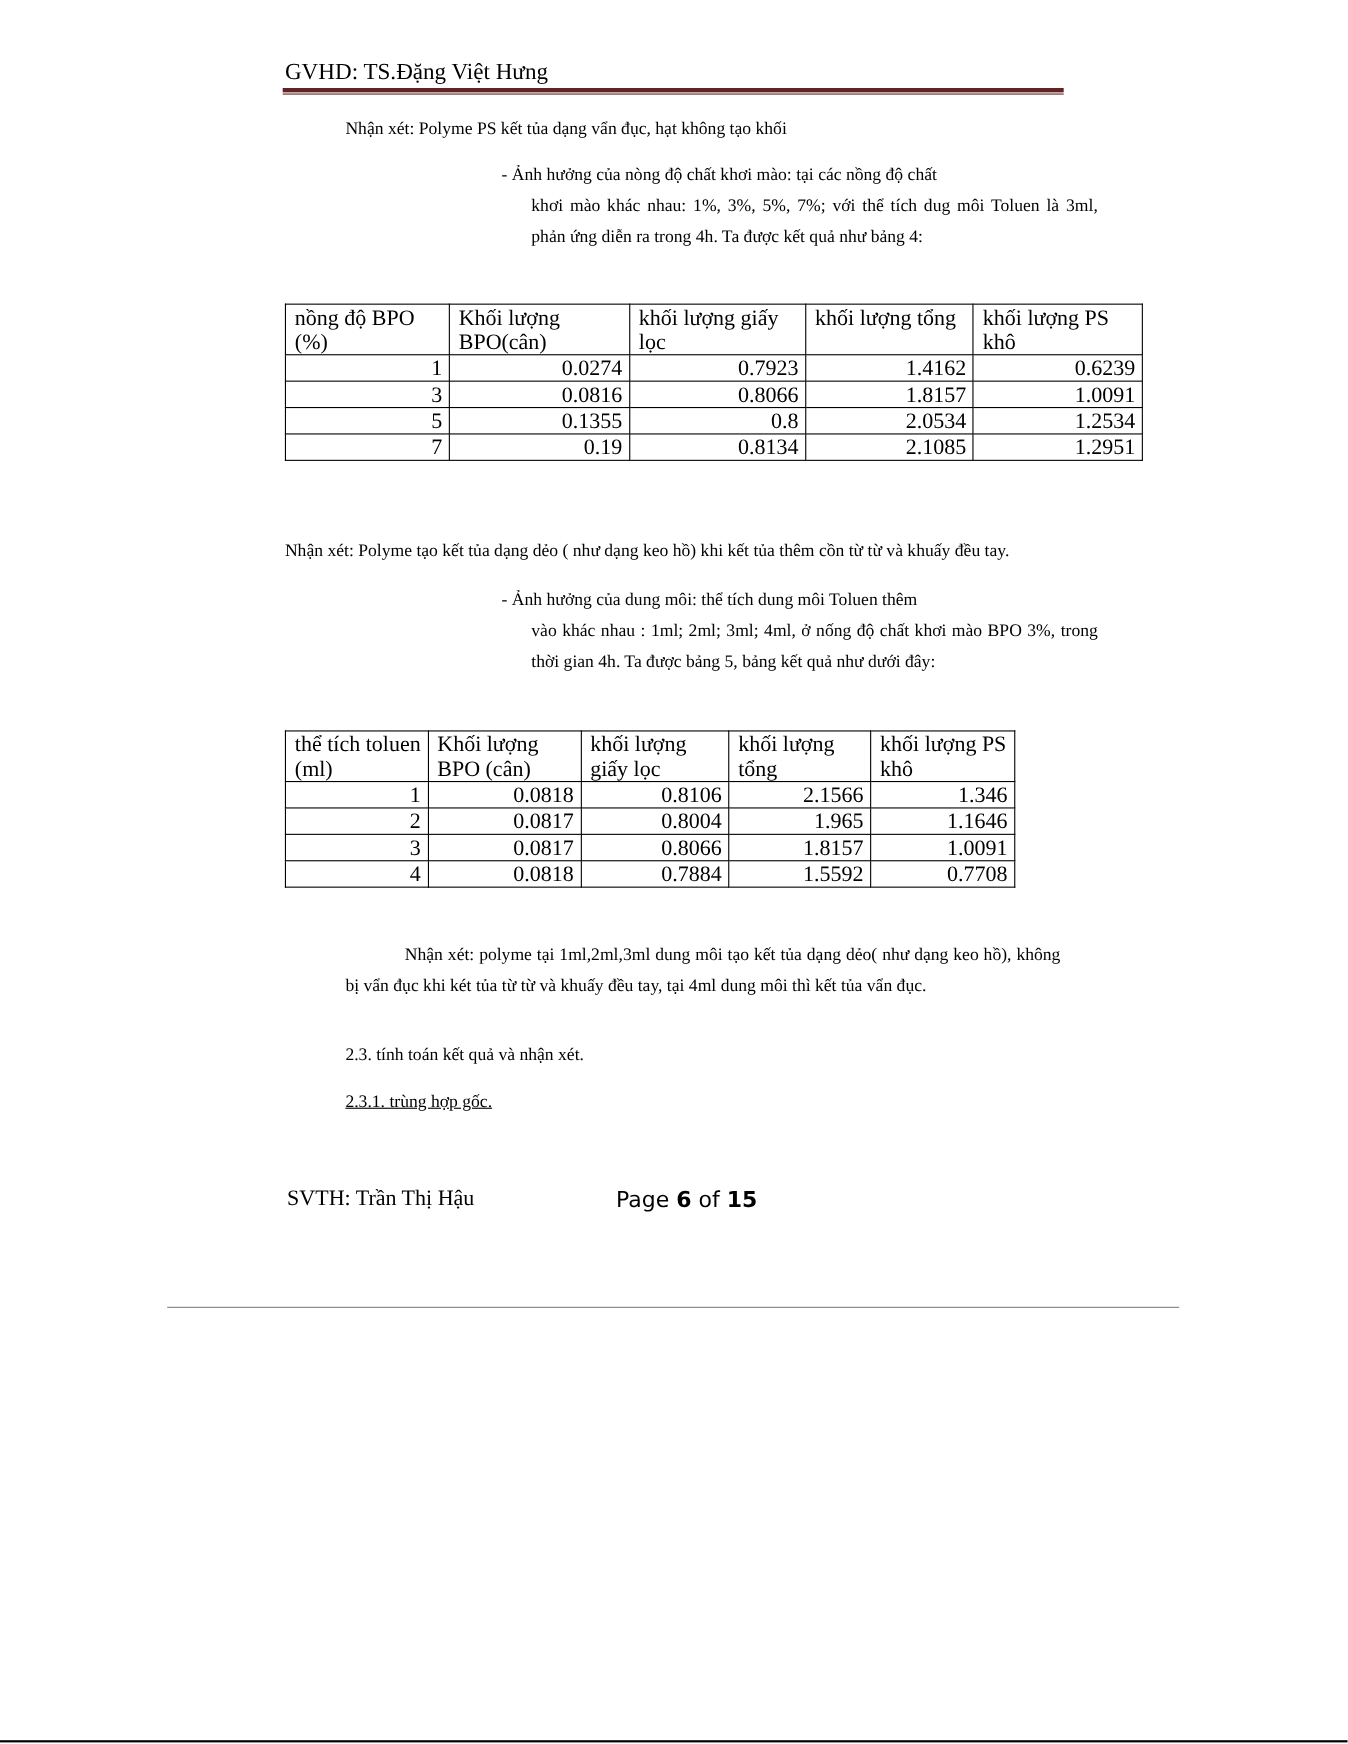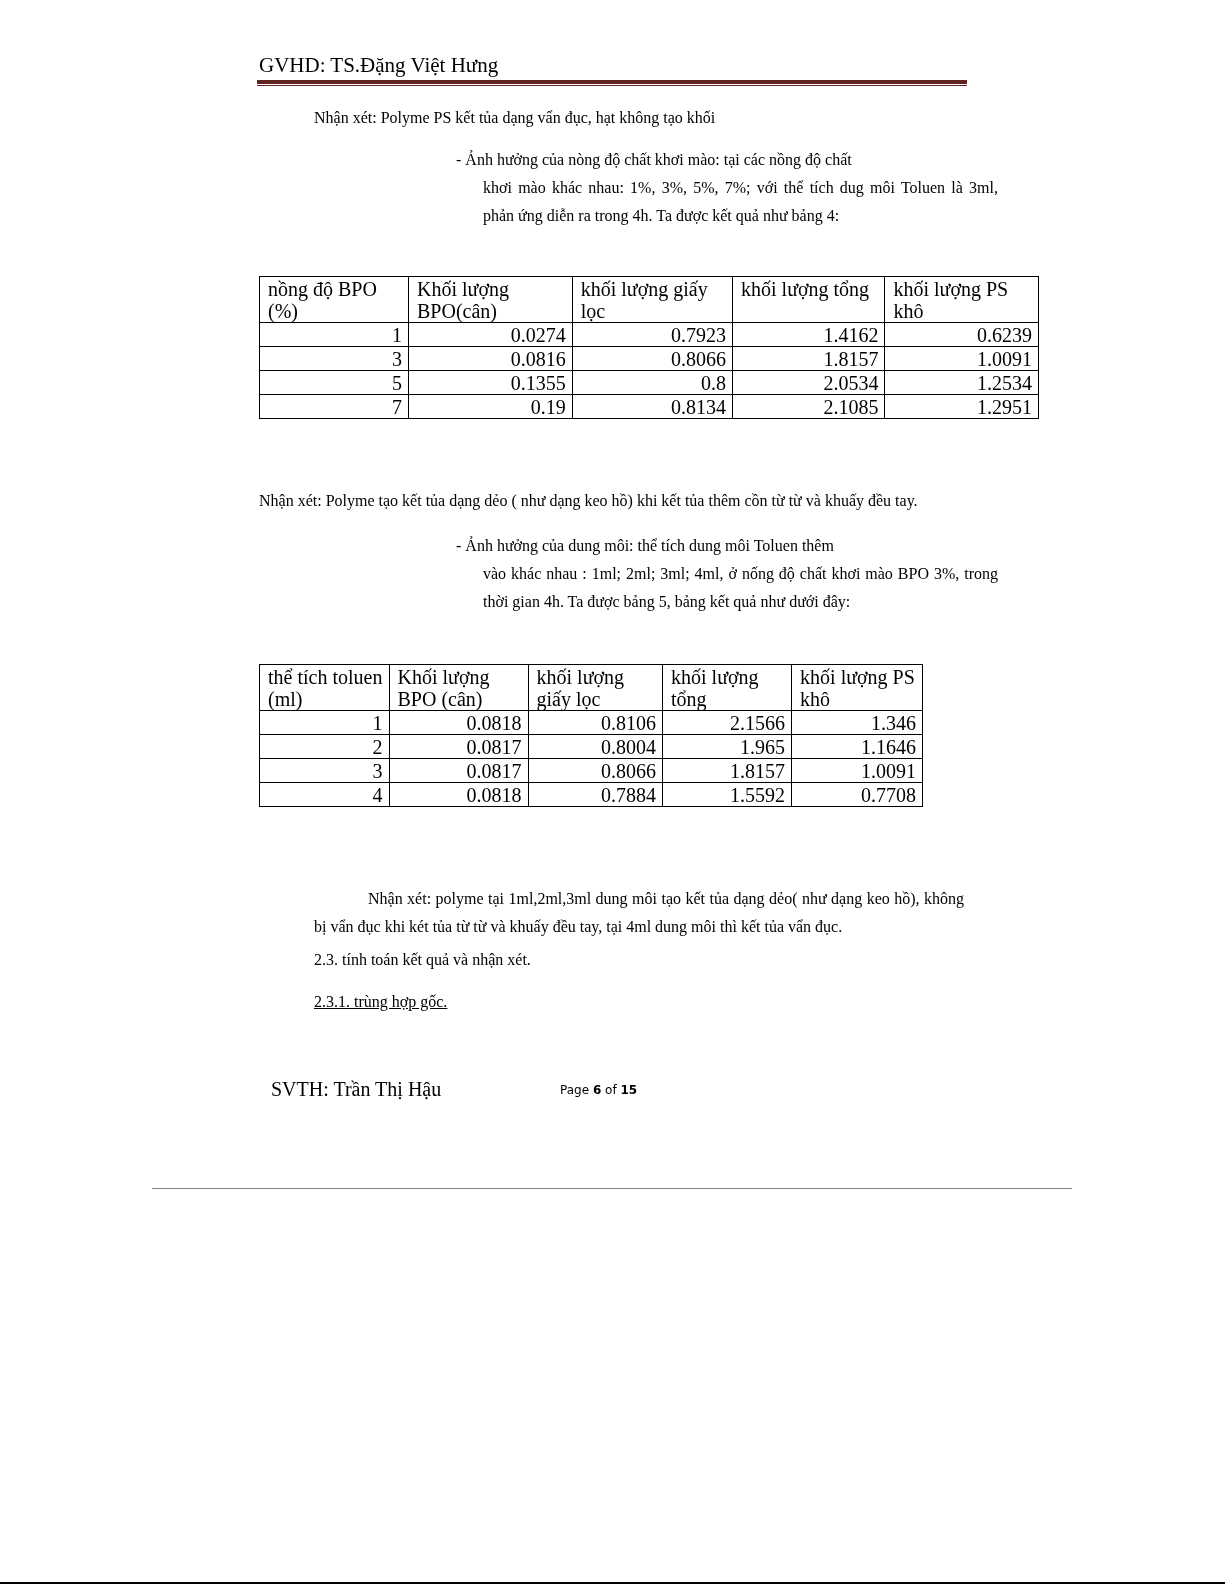--- a/index.html
+++ b/index.html
@@ -10,31 +10,31 @@
   .header-rule { left: 257px; top: 80px; width: 710px; height: 4px; background: #622423; }
   .header-rule-thin { left: 257px; top: 85px; width: 710px; height: 1px; background: #622423; }
   .p { font-size: 16px; line-height: 28px; text-align: justify; }
   .p1 { left: 314px; top: 104px; width: 650px; }
   .bullet { left: 432px; width: 542px; margin-left: 24px; }
   .bullet .first { display: block; }
   .bullet .rest { display: block; padding-left: 27px; }
   .b1 { top: 146px; }
   .b2 { top: 532px; }
   .p2 { left: 259px; top: 487px; width: 704px; }
-  .p3 { left: 314px; top: 885px; width: 650px; text-indent: 54px; }
+  .p3 { left: 314px; top: 855px; width: 650px; text-indent: 54px; }
   .p4 { left: 314px; top: 946px; width: 650px; }
   .p5 { left: 314px; top: 988px; width: 650px; }
   .p5 span { text-decoration: underline; }
   table.data { border-collapse: collapse; font-size: 20px; line-height: 22px; }
   table.data td { border: 1px solid #000; padding: 1px 6px 0 8px; vertical-align: top; }
   table.data td.num { text-align: right; padding-right: 6px; }
   .t1 { left: 259px; top: 276px; width: 780px; }
   .t2 { left: 259px; top: 664px; width: 664px; }
-  .footer-name { left: 271px; top: 1076px; font-size: 20px; line-height: 26px; }
-  .footer-page { left: 560px; top: 1080px; font-family: "DejaVu Sans", "Liberation Sans", sans-serif; font-size: 12px; line-height: 20px; }
+  .footer-name { left: 261px; top: 1076px; font-size: 20px; line-height: 26px; }
+  .footer-page { left: 560px; top: 1080px; font-family: "DejaVu Sans", "Liberation Sans", sans-serif; font-size: 20px; line-height: 20px; }
   .footer-page b { font-weight: bold; }
   .page-divider { left: 152px; top: 1188px; width: 920px; height: 1px; background: #808080; }
   .bottom-line { left: 0; top: 1582px; width: 1225px; height: 2px; background: #000; }
 </style>
 </head>
 <body>
 
 <div class="abs header-text">GVHD: TS.Đặng Việt Hưng</div>
 <div class="abs header-rule"></div>
 <div class="abs header-rule-thin"></div>

